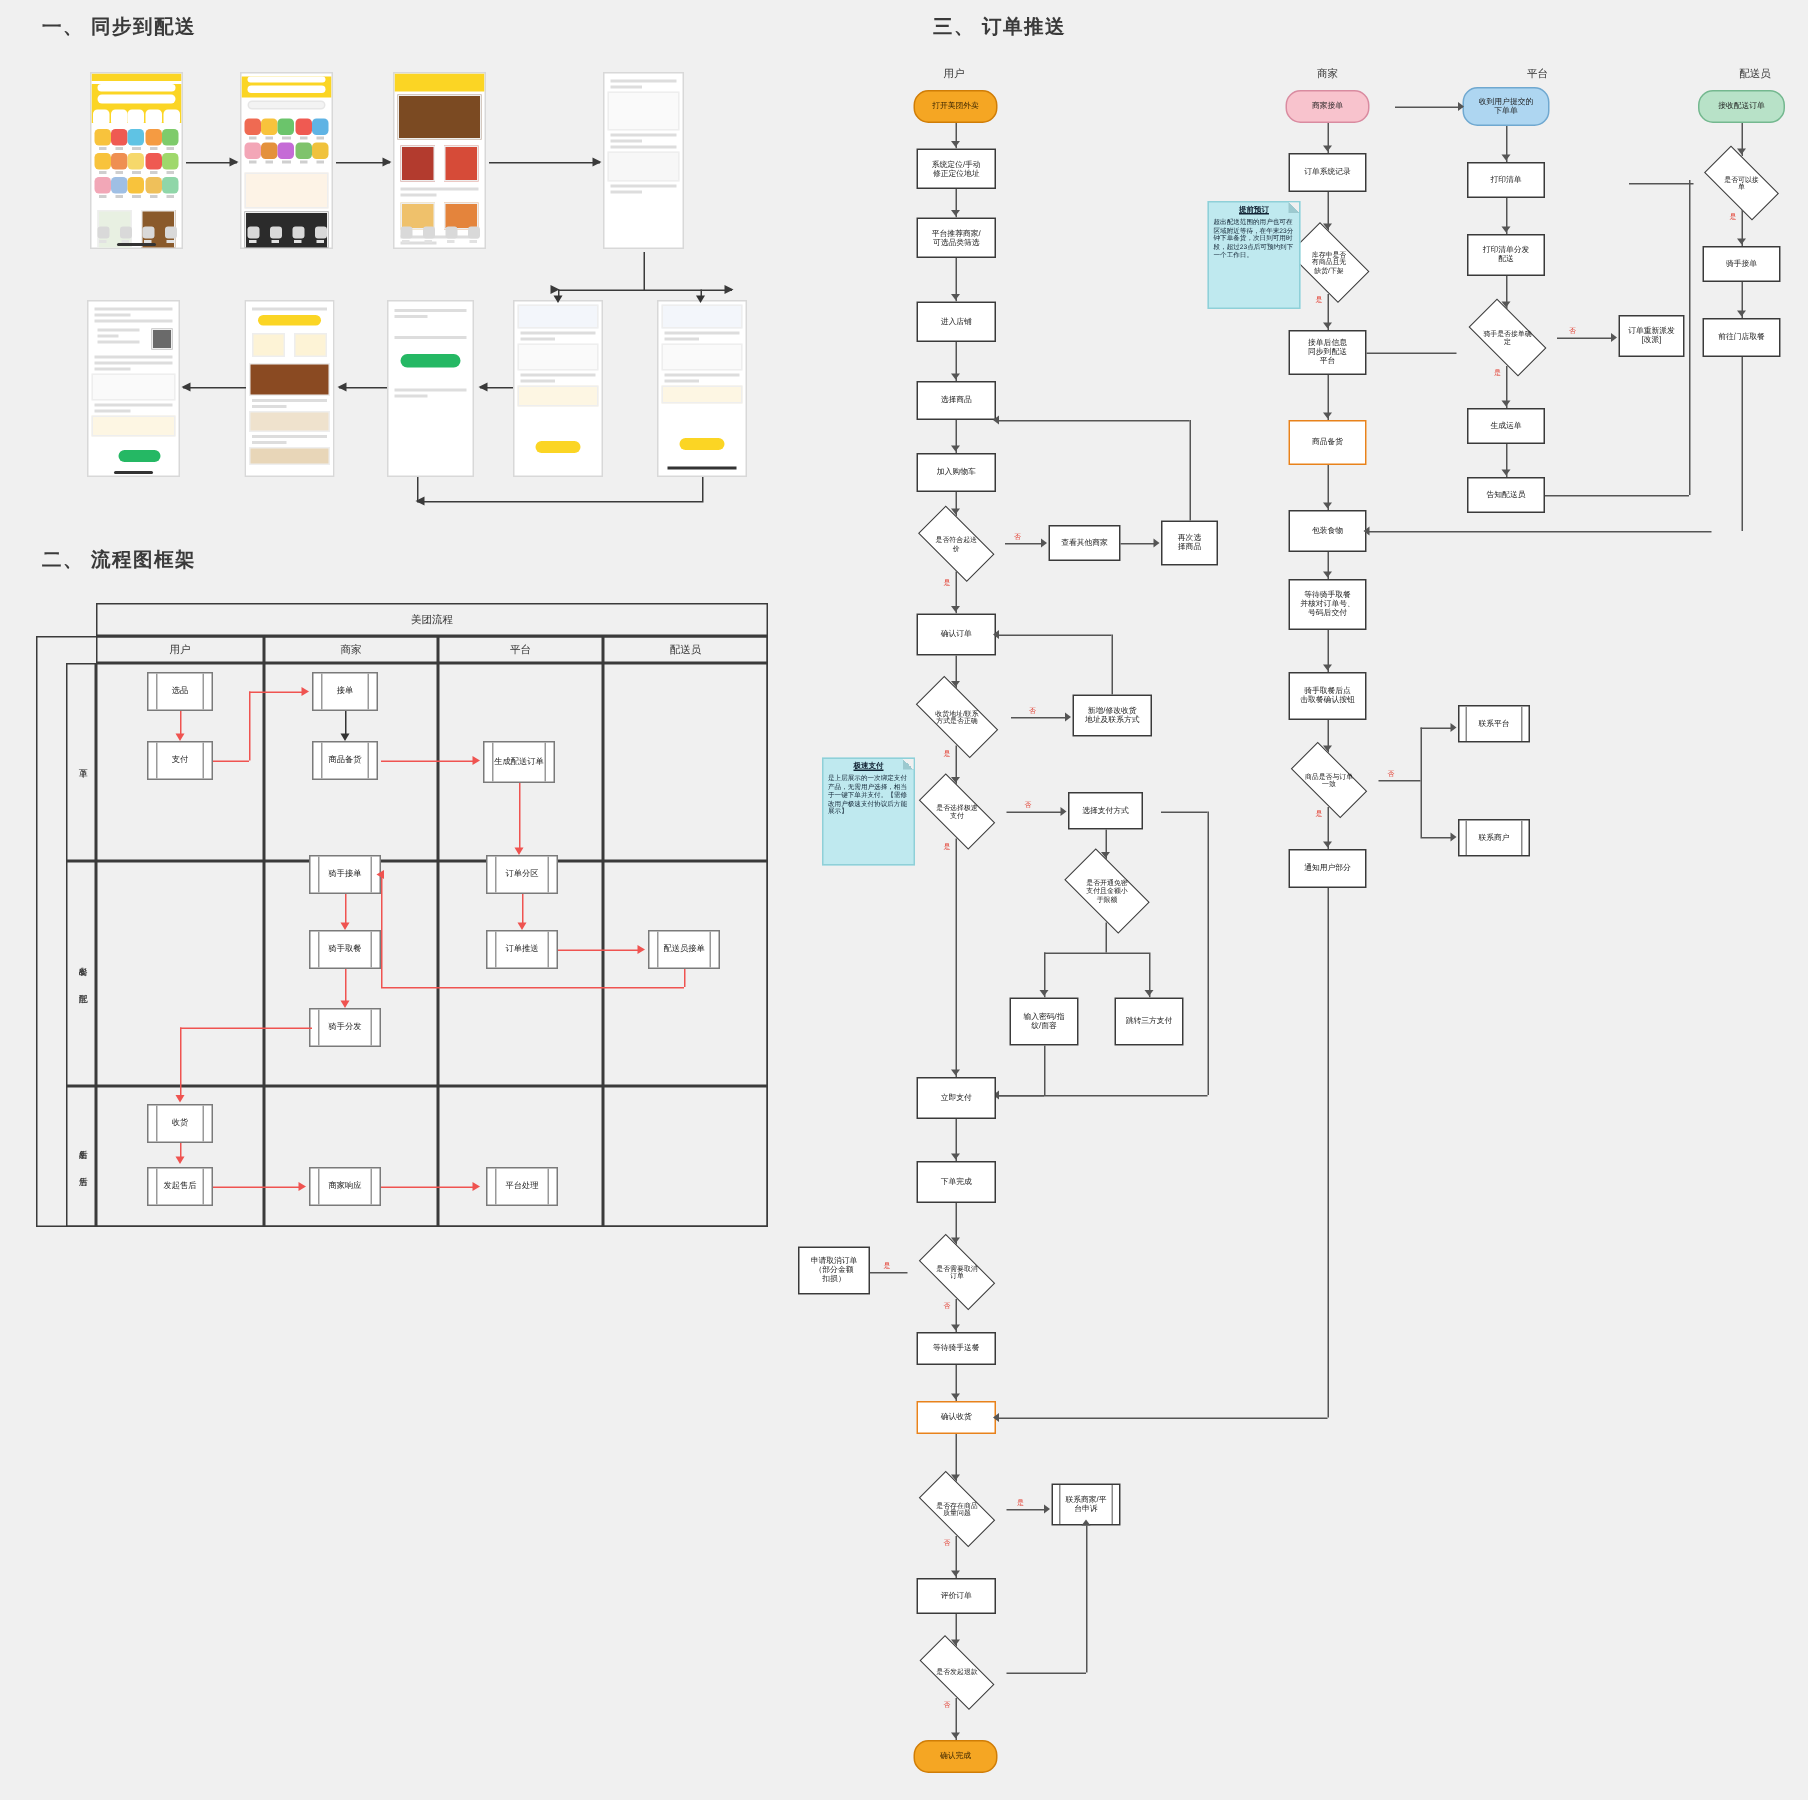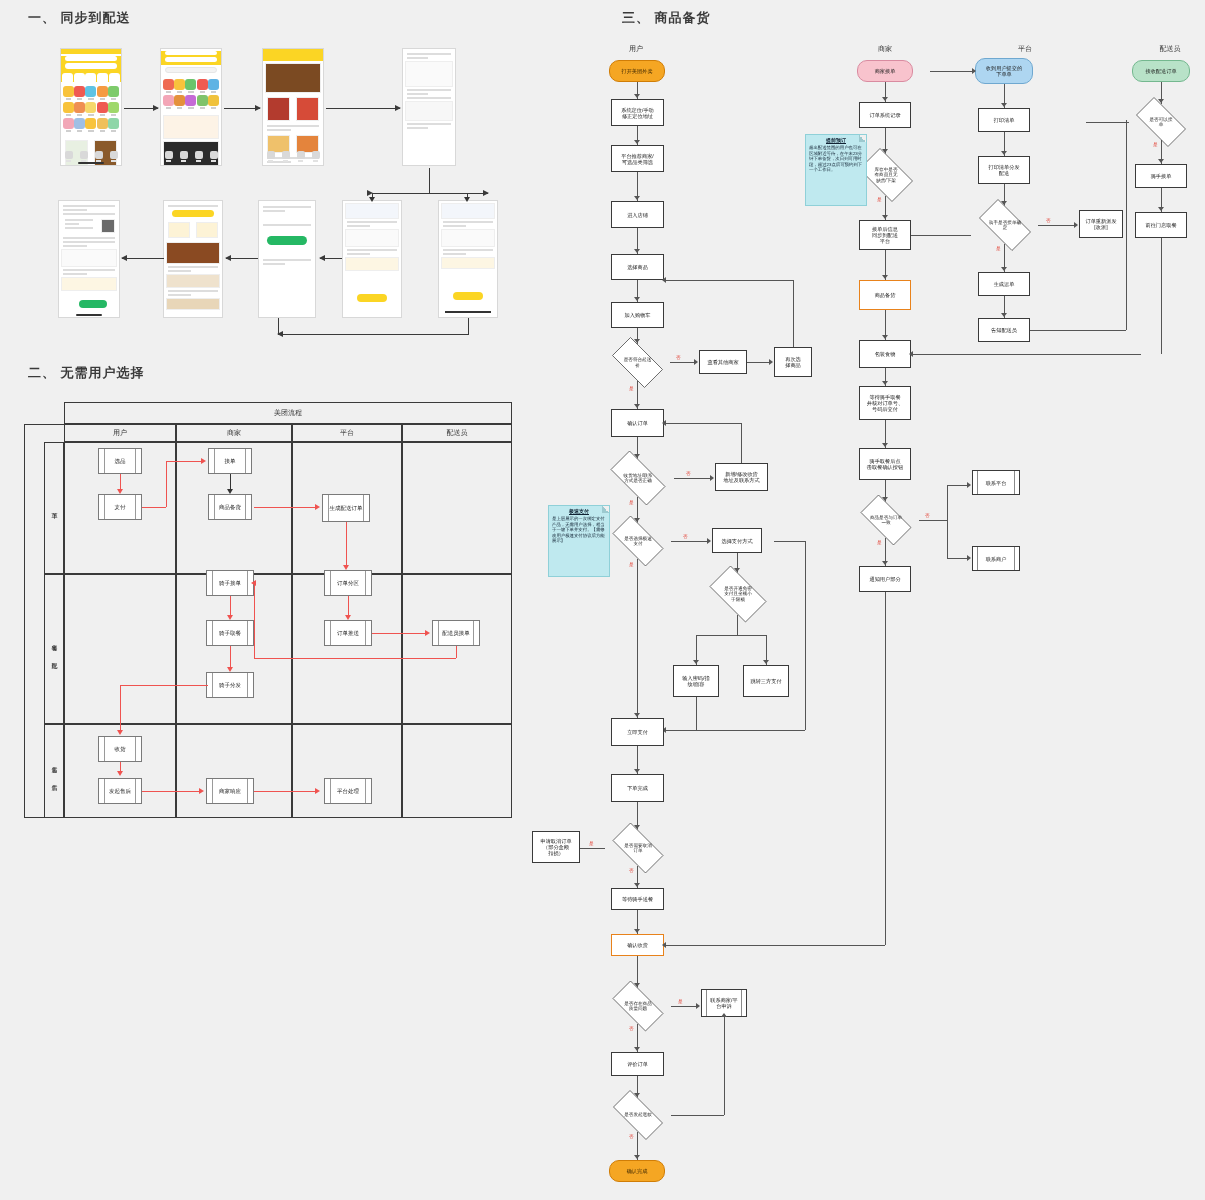--- a/index.html
+++ b/index.html
@@ -442,21 +442,21 @@
 
   <div class="arw left" style="left:320px;top:258px;width:22px;"></div>
   <div class="arw left" style="left:226px;top:258px;width:32px;"></div>
   <div class="arw left" style="left:122px;top:258px;width:42px;"></div>
 
   <div class="arwv" style="left:468px;top:318px;height:16px;"></div>
   <div class="arw left" style="left:278px;top:334px;width:191px;"></div>
   <div class="arwv" style="left:278px;top:318px;height:16px;"></div>
 </div>
 
-<div class="sec-title h2" style="left:28px;top:364px;">二、 无需用户选择</div>
+<div class="sec-title h2" style="left:28px;top:364px;">二、 流程图框架</div>
 
 <div id="framework" style="left:0;top:0;width:520px;height:840px;">
 
   <div class="fw-cell" style="left:24px;top:424px;width:488px;height:394px;border:1px solid #3a3a3a;"></div>
 
   <div class="fw-cell fw-hdr" style="left:64px;top:402px;width:448px;height:22px;background:#f0f0f0;">美团流程</div>
 
   <div class="fw-cell fw-hdr" style="left:64px;top:424px;width:112px;height:18px;">用户</div>
   <div class="fw-cell fw-hdr" style="left:176px;top:424px;width:116px;height:18px;">商家</div>
   <div class="fw-cell fw-hdr" style="left:292px;top:424px;width:110px;height:18px;">平台</div>
@@ -535,21 +535,21 @@
   <div class="rhead d" style="left:117px;top:730px;"></div>
 
   <div class="rarw v" style="left:120px;top:762px;height:12px;"></div>
   <div class="rhead d" style="left:117px;top:771px;"></div>
   <div class="rarw h" style="left:142px;top:791px;width:58px;"></div>
   <div class="rhead r" style="left:199px;top:788px;"></div>
   <div class="rarw h" style="left:254px;top:791px;width:62px;"></div>
   <div class="rhead r" style="left:315px;top:788px;"></div>
 </div>
 
-<div class="sec-title h2" style="left:622px;top:9px;">三、 商品备货</div>
+<div class="sec-title h2" style="left:622px;top:9px;">三、 订单推送</div>
 
 <div id="flowchart">
 
   <div class="lane-label" style="left:96px;top:44px;width:40px;">用户</div>
   <div class="lane-label" style="left:345px;top:44px;width:40px;">商家</div>
   <div class="lane-label" style="left:485px;top:44px;width:40px;">平台</div>
   <div class="lane-label" style="left:630px;top:44px;width:40px;">配送员</div>
 
   <div class="node term" style="left:89px;top:60px;width:56px;height:22px;">打开美团外卖</div>
   <div class="ln v" style="left:117px;top:82px;height:17px;"></div>

